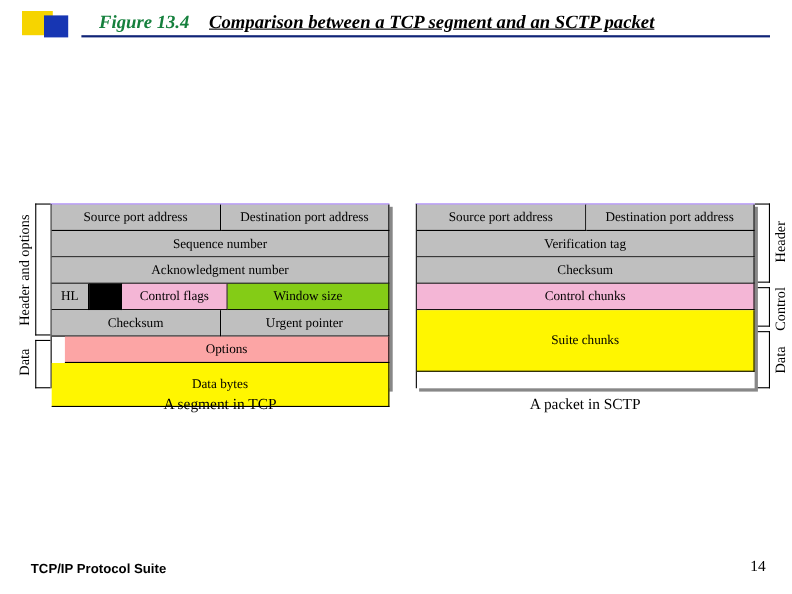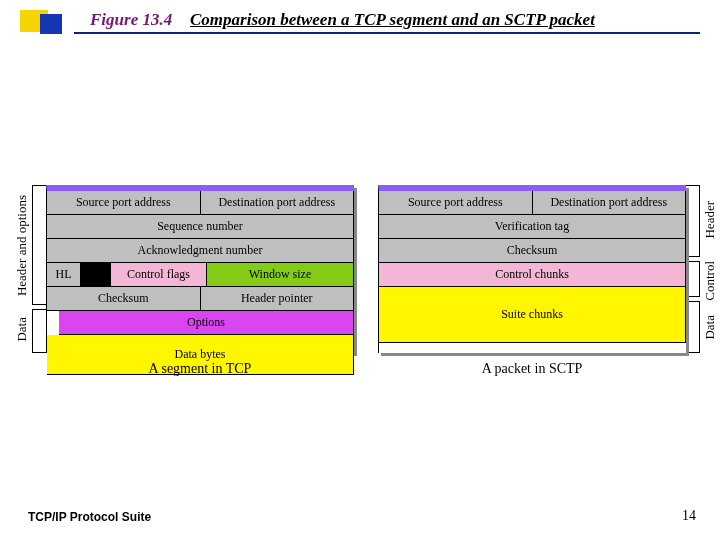--- a/index.html
+++ b/index.html
@@ -42,21 +42,21 @@
     left: 54px;
     right: 0;
     top: 22px;
     height: 2px;
     background: #0f2477;
   }
   .fig-label {
     position: absolute;
     left: 70px;
     top: 0;
-    color: #701a75;
+    color: #15803d;
     font-weight: bold;
     font-style: italic;
     font-size: 17px;
   }
   .fig-title {
     position: absolute;
     left: 170px;
     top: 0;
     color: #000;
     font-weight: bold;
@@ -100,21 +100,21 @@
     font-size: 13px;
     writing-mode: vertical-rl;
     transform: rotate(180deg);
     white-space: nowrap;
   }
   .vlabel.left { left: -32px; }
   .vlabel.right { right: -32px; }
 
   .seg-box {
     position: relative;
-    border-top: 6px solid #8b5cf6;
+    border-top: 1px solid #8b5cf6;
     border-left: 1px solid #000;
     box-shadow: 3px 3px 0 #888;
     background: #fff;
   }
   .tcp .seg-box { height: 168px; }
   .sctp .seg-box { height: 168px; }
 
   .row {
     display: flex;
     height: 24px;
@@ -123,21 +123,21 @@
     border-right: 1px solid #000;
     border-bottom: 1px solid #000;
     display: flex;
     align-items: center;
     justify-content: center;
     font-size: 12px;
     color: #000;
     background: #bfbfbf;
     overflow: hidden;
   }
-  .cell.teal { background: #d946ef; margin-left: 12px; }
+  .cell.teal { background: #fca5a5; margin-left: 12px; }
   .cell.pink { background: #f4b6d6; }
   .cell.yellow { background: #fff600; }
   .cell.black { background: #000; }
   .cell.white { background: #84cc16; }
 
   .caption {
     position: absolute;
     top: 176px;
     left: 0; right: 0;
     text-align: center;
@@ -197,21 +197,21 @@
         <div class="cell" style="flex:1">Acknowledgment number</div>
       </div>
       <div class="row">
         <div class="cell" style="width:34px">HL</div>
         <div class="cell black" style="width:30px"></div>
         <div class="cell pink" style="width:96px">Control flags</div>
         <div class="cell white" style="flex:1">Window size</div>
       </div>
       <div class="row">
         <div class="cell" style="flex:1">Checksum</div>
-        <div class="cell" style="flex:1">Header pointer</div>
+        <div class="cell" style="flex:1">Urgent pointer</div>
       </div>
       <div class="row">
         <div class="cell teal" style="flex:1">Options</div>
       </div>
       <div class="row" style="height:40px">
         <div class="cell yellow" style="flex:1">Data bytes</div>
       </div>
     </div>
     <div class="caption">A segment in TCP</div>
   </div>

